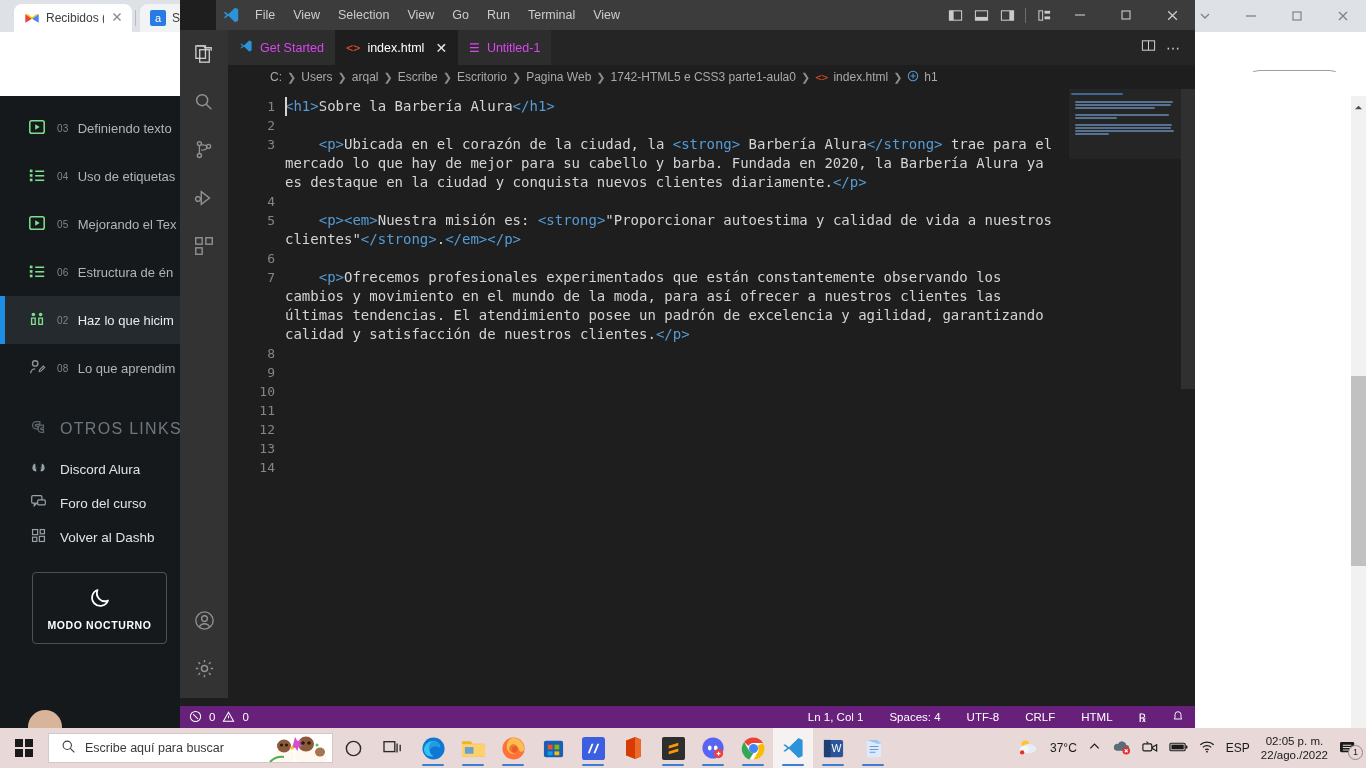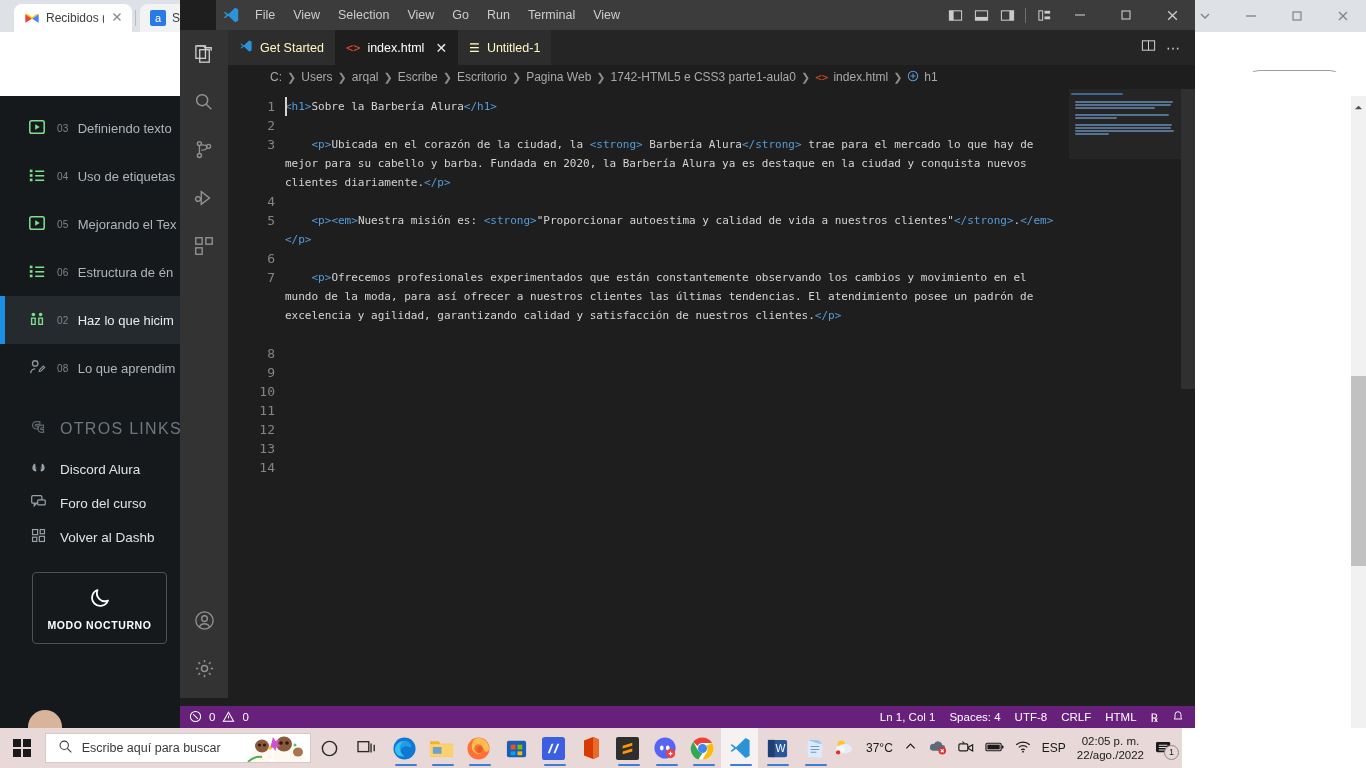--- a/index.html
+++ b/index.html
@@ -106,21 +106,21 @@
   }
   .act-ico { width: 48px; height: 48px; display: flex; align-items: center; justify-content: center; opacity: .62; }
   .act-ico.sel { opacity: 1; }
   .act-bottom { margin-top: auto; display: flex; flex-direction: column; align-items: center; padding-bottom: 6px; }
 
   .vs-main { position: absolute; left: 48px; top: 0; width: 967px; height: 668px; background: #1e1e1e; }
 
   .vs-tabs { height: 35px; background: #252526; display: flex; align-items: stretch; position: relative; }
   .vs-tab {
     display: flex; align-items: center; gap: 7px; padding: 0 11px;
-    font-size: 12.5px; color: #fef9c3; background: #2d2d2d; position: relative;
+    font-size: 12.5px; color: #d946ef; background: #2d2d2d; position: relative;
   }
   .vs-tab.active { background: #1e1e1e; color: #ffffff; }
   .vs-tab.active::before { content:""; position:absolute; left:0; right:0; top:0; height:1px; background:#1e1e1e; }
   .tabclose { margin-left: 4px; font-size: 14px; line-height: 1; opacity: .9; }
   .vs-tabs-right { margin-left: auto; display: flex; align-items: center; gap: 10px; padding-right: 14px; }
 
   .vs-breadcrumb {
     height: 24px; display: flex; align-items: center; gap: 5px;
     padding-left: 42px; font-size: 12px; color: #a9a9a9; background: #1e1e1e;
   }
@@ -128,21 +128,21 @@
 
   .vs-editor { position: relative; height: 587px; background: #1e1e1e; overflow: hidden; }
   .gutter {
     position: absolute; left: 0; top: 0; width: 57px; height: 100%;
     text-align: right; font-family: "DejaVu Sans Mono", monospace;
     font-size: 13px; color: #858585; padding-top: 8px;
   }
   .gutter div { height: 19px; line-height: 19px; padding-right: 10px; }
   .code {
     position: absolute; left: 57px; top: 0; right: 130px; height: 100%;
-    font-family: "DejaVu Sans Mono", monospace; font-size: 11px;
+    font-family: "DejaVu Sans Mono", monospace; font-size: 14px;
     line-height: 19px; color: #d4d4d4; padding-top: 8px; white-space: pre-wrap;
   }
   .code .ln { min-height: 19px; }
   .tag { color: #569cd6; }
   .cursor {
     position: absolute; left: 57px; top: 8px; width: 1.5px; height: 19px; background: #d4d4d4;
   }
   .minimap {
     position: absolute; right: 14px; top: 0; width: 112px; height: 100%;
     background: #1e1e1e;
@@ -152,25 +152,25 @@
   .mm-slider { position: absolute; right: 14px; top: 0; width: 112px; height: 70px; background: rgba(255,255,255,.035); }
   .vs-scroll-right { position: absolute; right: 0; top: 0; width: 14px; height: 100%; background: #1e1e1e; }
   .vs-scroll-thumb { position: absolute; right: 0; top: 0; width: 14px; height: 300px; background: #424242; opacity: .5; }
 
   .vs-status {
     position: absolute; left: 0; bottom: 0; width: 1015px; height: 22px;
     background: #68217a; color: #fff; display: flex; align-items: center;
     font-size: 11.5px;
   }
   .st-left { display: flex; align-items: center; gap: 7px; padding-left: 9px; }
-  .st-right { margin-left: auto; display: flex; align-items: center; gap: 14px; padding-right: 11px; }
+  .st-right { margin-left: auto; display: flex; align-items: center; gap: 26px; padding-right: 11px; }
 
   
   .taskbar {
-    position: absolute; left: 0; bottom: 0; width: 1182px; height: 40px;
+    position: absolute; left: 0; bottom: 0; width: 1366px; height: 40px;
     background: #e8d8d8;
     display: flex; align-items: center;
   }
   .tb-start { width: 48px; height: 40px; display: flex; align-items: center; justify-content: center; }
   .tb-search {
     width: 285px; height: 30px; background: #fff; border: 1px solid #d6c8c8;
     display: flex; align-items: center; gap: 9px; padding-left: 12px;
     font-size: 12.5px; color: #3a3a3a; position: relative; overflow: hidden;
   }
   .tb-icon { width: 40px; height: 40px; display: flex; align-items: center; justify-content: center; }

